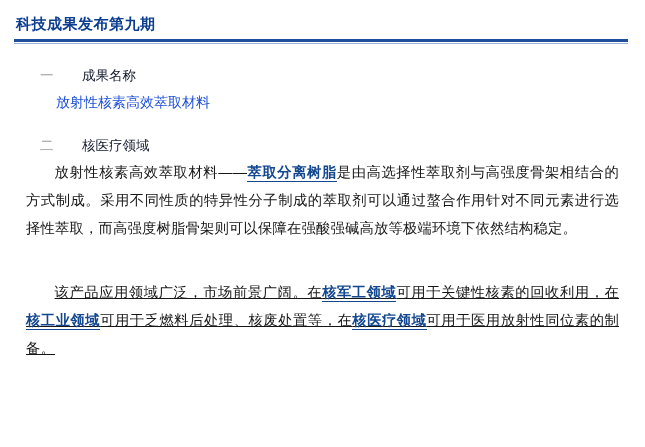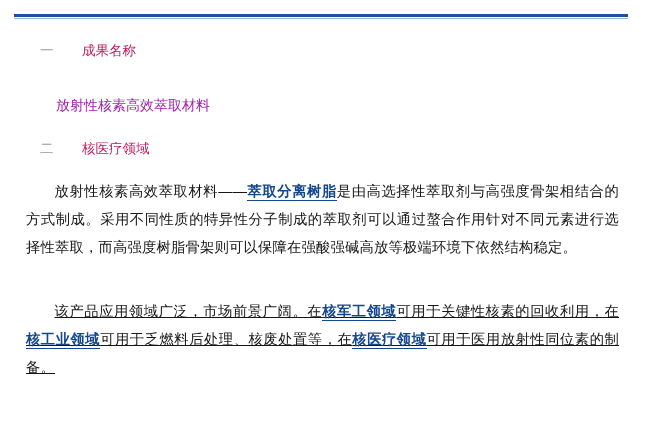--- a/index.html
+++ b/index.html
@@ -61,34 +61,34 @@
     display: flex;
     align-items: center;
   }
   .section-head .dash {
     display: inline-block;
     width: 42px;
     color: #999999;
     font-size: 13.5px;
   }
   .section-head .sec-label {
-    color: #be185d;
+    color: #0f172a;
   }
 
   .section-body {
-    margin-top: 32px;
+    margin-top: 4px;
     padding-left: 16px;
     font-size: 14px;
-    color: #a21caf;
+    color: #1d4ed8;
     line-height: 24px;
   }
 
   
   .para-wrap {
-    margin-top: 18px;
+    margin-top: 2px;
     padding: 0 26px 0 26px;
   }
   p.para {
     margin: 0 0 18px 0;
     font-size: 14.3px;
     line-height: 28px;
     color: #161616;
     text-align: justify;
     text-indent: 2em;
     letter-spacing: 0.2px;
@@ -102,20 +102,21 @@
     padding-bottom: 1px;
   }
   .gap-1 { height: 18px; }
 </style>
 </head>
 <body>
 
 <div class="page">
 
   <div class="title-block">
+    <div class="title-text">科技成果发布第九期</div>
     <div class="title-rule"></div>
     <div class="title-rule-thin"></div>
   </div>
 
   <div class="section">
     <div class="section-head">
       <span class="dash">一</span>
       <span class="sec-label">成果名称</span>
     </div>
     <div class="section-body">放射性核素高效萃取材料</div>

